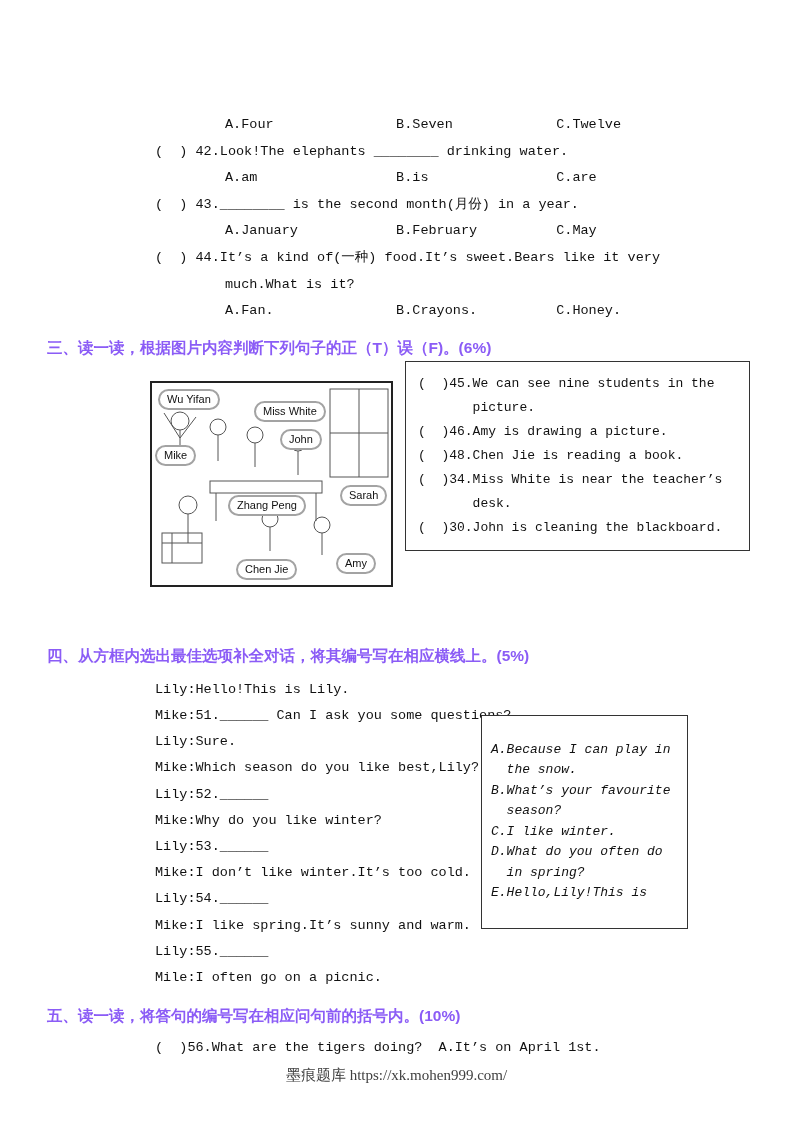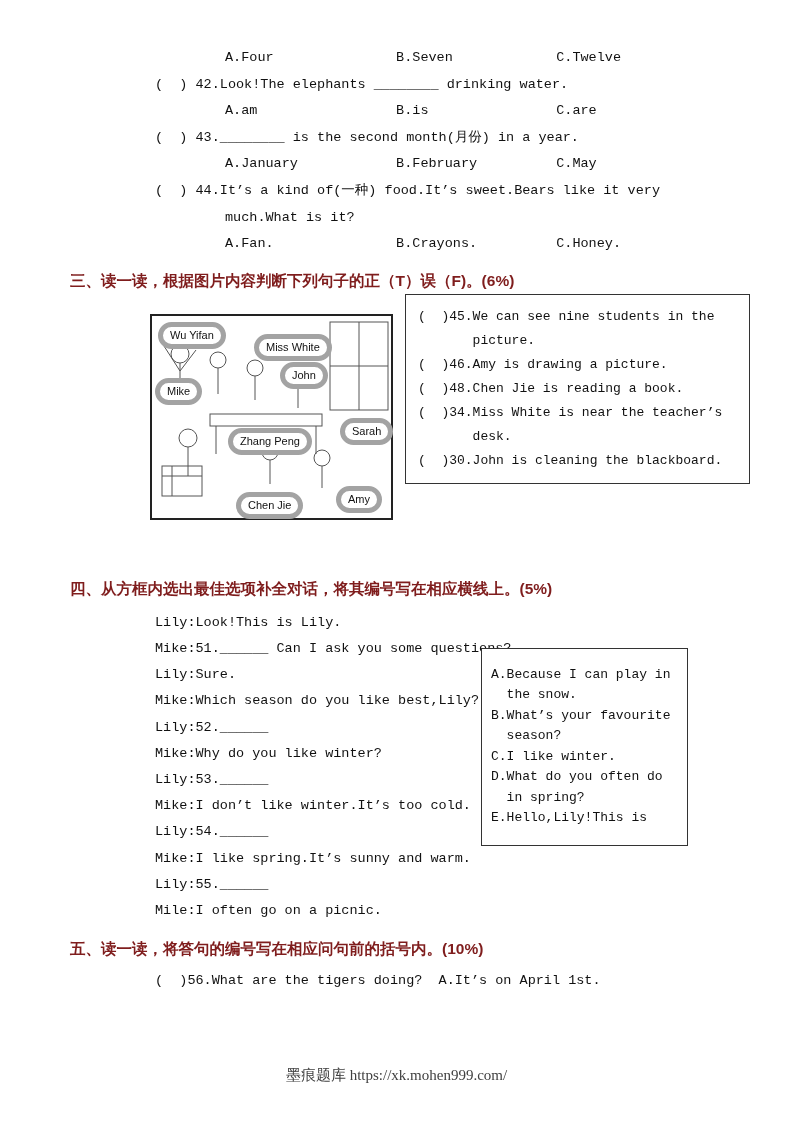--- a/index.html
+++ b/index.html
@@ -7,54 +7,54 @@
   .page {
     position: relative;
     width: 793px;
     height: 1122px;
     margin: 0 auto;
     background: #ffffff;
     font-family: "Liberation Mono", "DejaVu Sans Mono", monospace;
     color: #111;
     overflow: hidden;
   }
-  .part2 { padding-top: 45px; }
+  .part2 { padding-top: 112px; }
   .qline {
     margin-left: 155px;
     font-size: 13.5px;
     line-height: 26.6px;
     white-space: pre-wrap;
   }
   .optrow { margin-left: 225px; font-size: 13.5px; line-height: 26.6px; }
   .optrow .oa { display: inline-block; width: 163px; }
   .optrow .ob { display: inline-block; width: 152px; }
   .cont { margin-left: 225px; }
   .sec-heading {
-    margin: 10px 0 0 70px;
+    margin: 10px 0 0 47px;
     font-family: "Liberation Sans", "DejaVu Sans", sans-serif;
     font-size: 15.5px;
     font-weight: 600;
     line-height: 26px;
-    color: #7f1d1d;
+    color: #8b5cf6;
     white-space: pre-wrap;
   }
   .h4 { margin-top: 14px; }
   .h5 { margin-top: 12px; }
 
   
   .tf-wrap { position: relative; height: 268px; }
   .pic {
     position: absolute; left: 150px; top: 20px;
     width: 243px; height: 206px;
     border: 2px solid #222; background: #fff;
   }
   .pic svg { position: absolute; left: 0; top: 0; }
   .pic-label {
     position: absolute;
-    border: 5px solid #a3a3a3;
+    border: 2px solid #a3a3a3;
     border-radius: 14px;
     background: #fff;
     font-family: "Liberation Sans", "DejaVu Sans", sans-serif;
     font-size: 11px;
     line-height: 13px;
     padding: 2px 7px;
     white-space: nowrap;
     color: #111;
   }
   .tf-box {
@@ -73,24 +73,25 @@
   .dlg-line {
     margin-left: 155px;
     font-size: 13.5px;
     line-height: 26.2px;
     white-space: pre-wrap;
   }
   .opt-box {
     position: absolute; left: 481px; top: 38px;
     width: 207px;
     border: 1px solid #333;
-    padding: 16px 9px;
+    padding: 24px 9px;
     font-size: 13px;
     line-height: 20.5px;
     background: #fff;
+    font-style: italic;
   }
   .opt-item { padding-left: 2ch; text-indent: -2ch; white-space: pre-wrap; }
 
   .q56 { margin-top: 6px; }
 
   .footer {
     position: absolute; left: 0; right: 0; top: 1066px;
     text-align: center;
     font-family: "Liberation Serif", "DejaVu Serif", serif;
     font-size: 15px;
@@ -177,21 +178,21 @@
       <div class="tf-item">(  )46.Amy is drawing a picture.</div>
       <div class="tf-item">(  )48.Chen Jie is reading a book.</div>
       <div class="tf-item">(  )34.Miss White is near the teacher’s desk.</div>
       <div class="tf-item">(  )30.John is cleaning the blackboard.</div>
     </div>
   </div>
 
   <div class="sec-heading h4">四、从方框内选出最佳选项补全对话，将其编号写在相应横线上。(5%)</div>
 
   <div class="dlg-wrap">
-    <div class="dlg-line">Lily:Look!This is Lily.</div>
+    <div class="dlg-line">Lily:Hello!This is Lily.</div>
     <div class="dlg-line">Mike:51.______ Can I ask you some questions?</div>
     <div class="dlg-line">Lily:Sure.</div>
     <div class="dlg-line">Mike:Which season do you like best,Lily?</div>
     <div class="dlg-line">Lily:52.______</div>
     <div class="dlg-line">Mike:Why do you like winter?</div>
     <div class="dlg-line">Lily:53.______</div>
     <div class="dlg-line">Mike:I don’t like winter.It’s too cold.</div>
     <div class="dlg-line">Lily:54.______</div>
     <div class="dlg-line">Mike:I like spring.It’s sunny and warm.</div>
     <div class="dlg-line">Lily:55.______</div>

